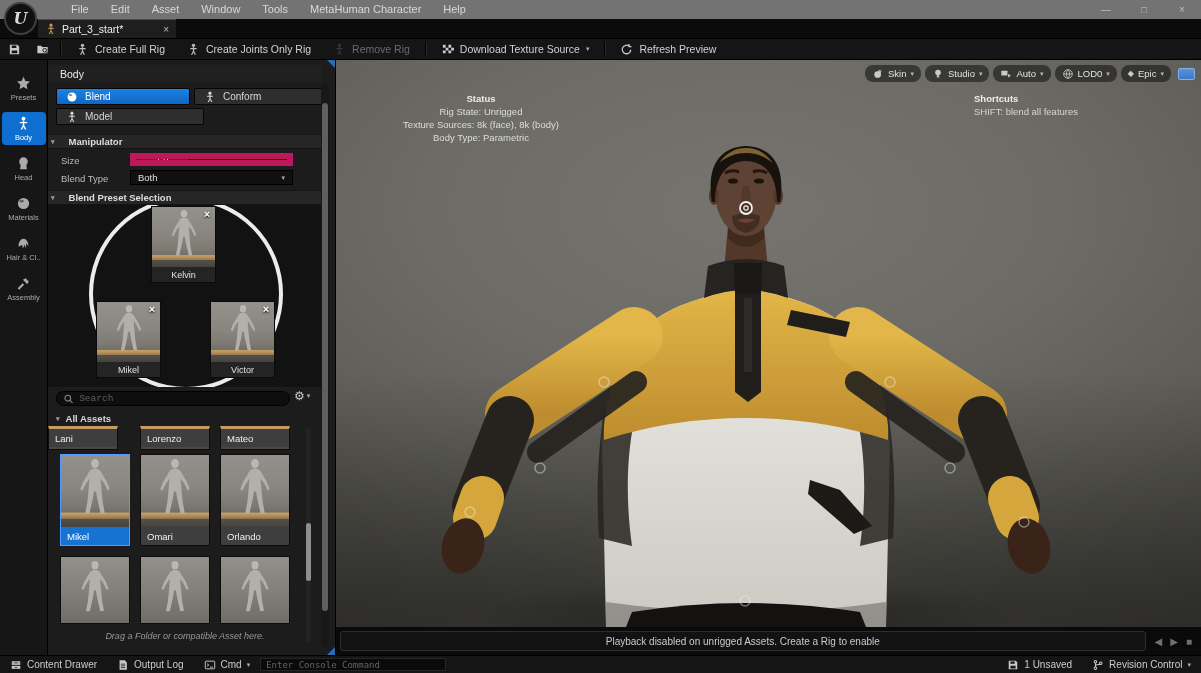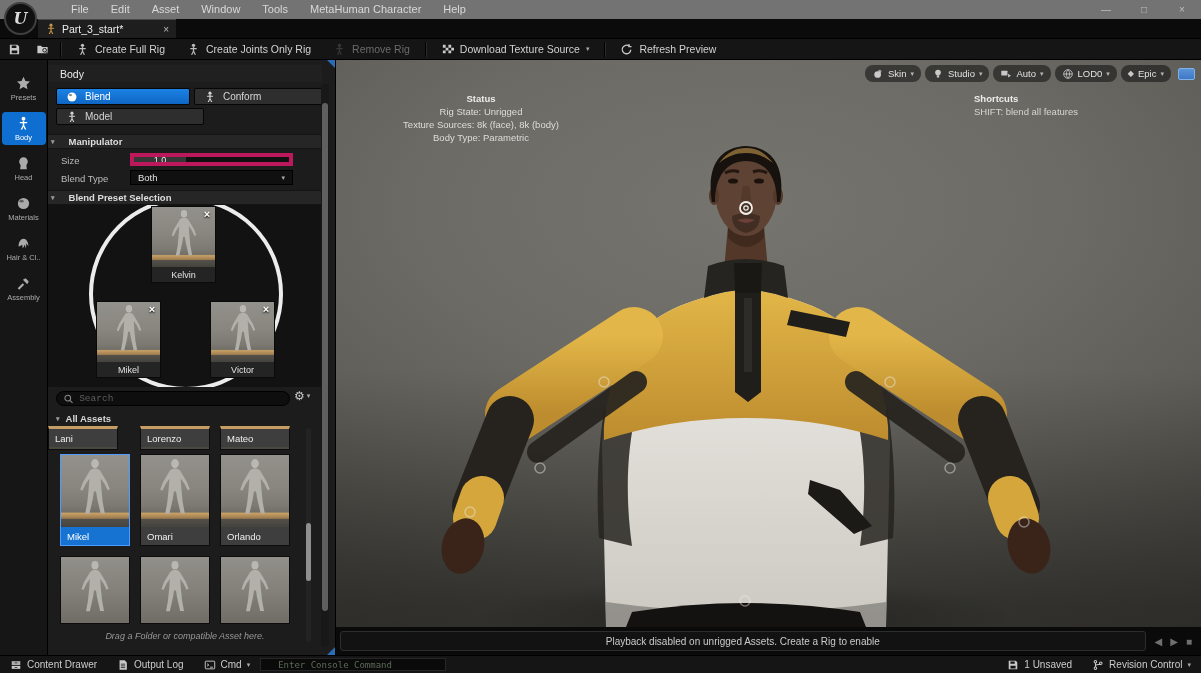--- a/index.html
+++ b/index.html
@@ -45,21 +45,21 @@
   .panel{position:absolute;top:60px;left:48px;width:288px;bottom:18px;background:#1c1c1c;border-right:1px solid #000}
   .panel-title{position:absolute;top:5px;left:0;width:274px;height:17px;background:#202020;display:flex;align-items:center;
                padding-left:12px;font-size:10.5px;color:#eaeaea}
   .mode-btn{position:absolute;display:flex;align-items:center;gap:7px;padding-left:9px;font-size:10px;
             border-radius:2px;border:1px solid #060606;color:#d6d6d6;background:#2e2e2e}
   .mode-btn.sel{background:linear-gradient(180deg,#1b82e4,#0f66c4);color:#fff}
   .sec-hdr{position:absolute;left:0;width:274px;height:15px;background:#262626;border-top:1px solid #141414;border-bottom:1px solid #141414;
            display:flex;align-items:center;gap:14px;padding-left:3px;font-weight:bold;font-size:9.5px;color:#dedede}
   .caret{font-size:7px;color:#9a9a9a}
   .prow-label{position:absolute;left:13px;font-size:9.5px;color:#bdbdbd}
-  .size-widget{position:absolute;left:82px;top:93px;width:163px;height:13px;background:#101010;border:4px solid #be185d;display:flex;overflow:hidden}
+  .size-widget{position:absolute;left:82px;top:93px;width:163px;height:13px;background:#101010;border:6px solid #be185d;display:flex;overflow:hidden}
   .size-val{width:52px;background:#363636;font-size:9px;color:#ececec;display:flex;align-items:center;justify-content:center}
   .dropdown{position:absolute;left:82px;top:110px;width:163px;height:15px;background:#101010;border:1px solid #000;
             display:flex;align-items:center;padding:0 7px;font-size:9.5px;color:#e0e0e0}
   .dropdown .ddcaret{margin-left:auto}
 
   .preset-zone{position:absolute;left:0;top:145px;width:274px;height:182px;background:#121212;overflow:hidden}
   .blend-circle{position:absolute;left:41px;top:-8px;width:194px;height:194px;border:4px solid #ececec;border-radius:50%}
   .pcard{position:absolute;width:65px;background:#262626;border:1px solid #0a0a0a}
   .pcard-img{position:relative;height:60px;overflow:hidden}
   .plabel{height:15px;display:flex;align-items:center;justify-content:center;font-size:9px;color:#e2e2e2;background:#242424}
@@ -110,21 +110,21 @@
 
   
   .playback{position:absolute;left:336px;top:627px;width:865px;height:28px;background:#0a0a0a;display:flex;align-items:center}
   .pb-bar{margin-left:4px;flex:1;height:20px;background:#121212;border:1px solid #2d2d2d;border-radius:3px;
           display:flex;align-items:center;justify-content:center;font-size:10px;color:#cbcbcb}
   .transport{display:flex;gap:8px;padding:0 9px;color:#6f6f6f;font-size:10px}
   .statusbar{position:absolute;left:0;bottom:0;right:0;height:18px;background:#151515;border-top:1px solid #000;
              display:flex;align-items:center;font-size:10px;color:#cccccc}
   .sb-item{display:flex;align-items:center;gap:5px;padding:0 10px;height:100%}
   .console-input{width:186px;height:13px;background:#0a0a0a;border:1px solid #262626;color:#6a7a66;
-                 font-family:"DejaVu Sans Mono",monospace;font-size:9px;padding:0 17px;outline:none}
+                 font-family:"DejaVu Sans Mono",monospace;font-size:9px;padding:0 5px;outline:none}
   .console-input::placeholder{color:#5c6a58}
   .sb-right{margin-left:auto;display:flex;align-items:center}
 </style>
 </head>
 <body>
 
 <svg width="0" height="0" style="position:absolute">
 <defs>
   <symbol id="i-person" viewBox="0 0 14 14" fill="currentColor">
         <circle cx="7" cy="2.5" r="1.8"></circle>

